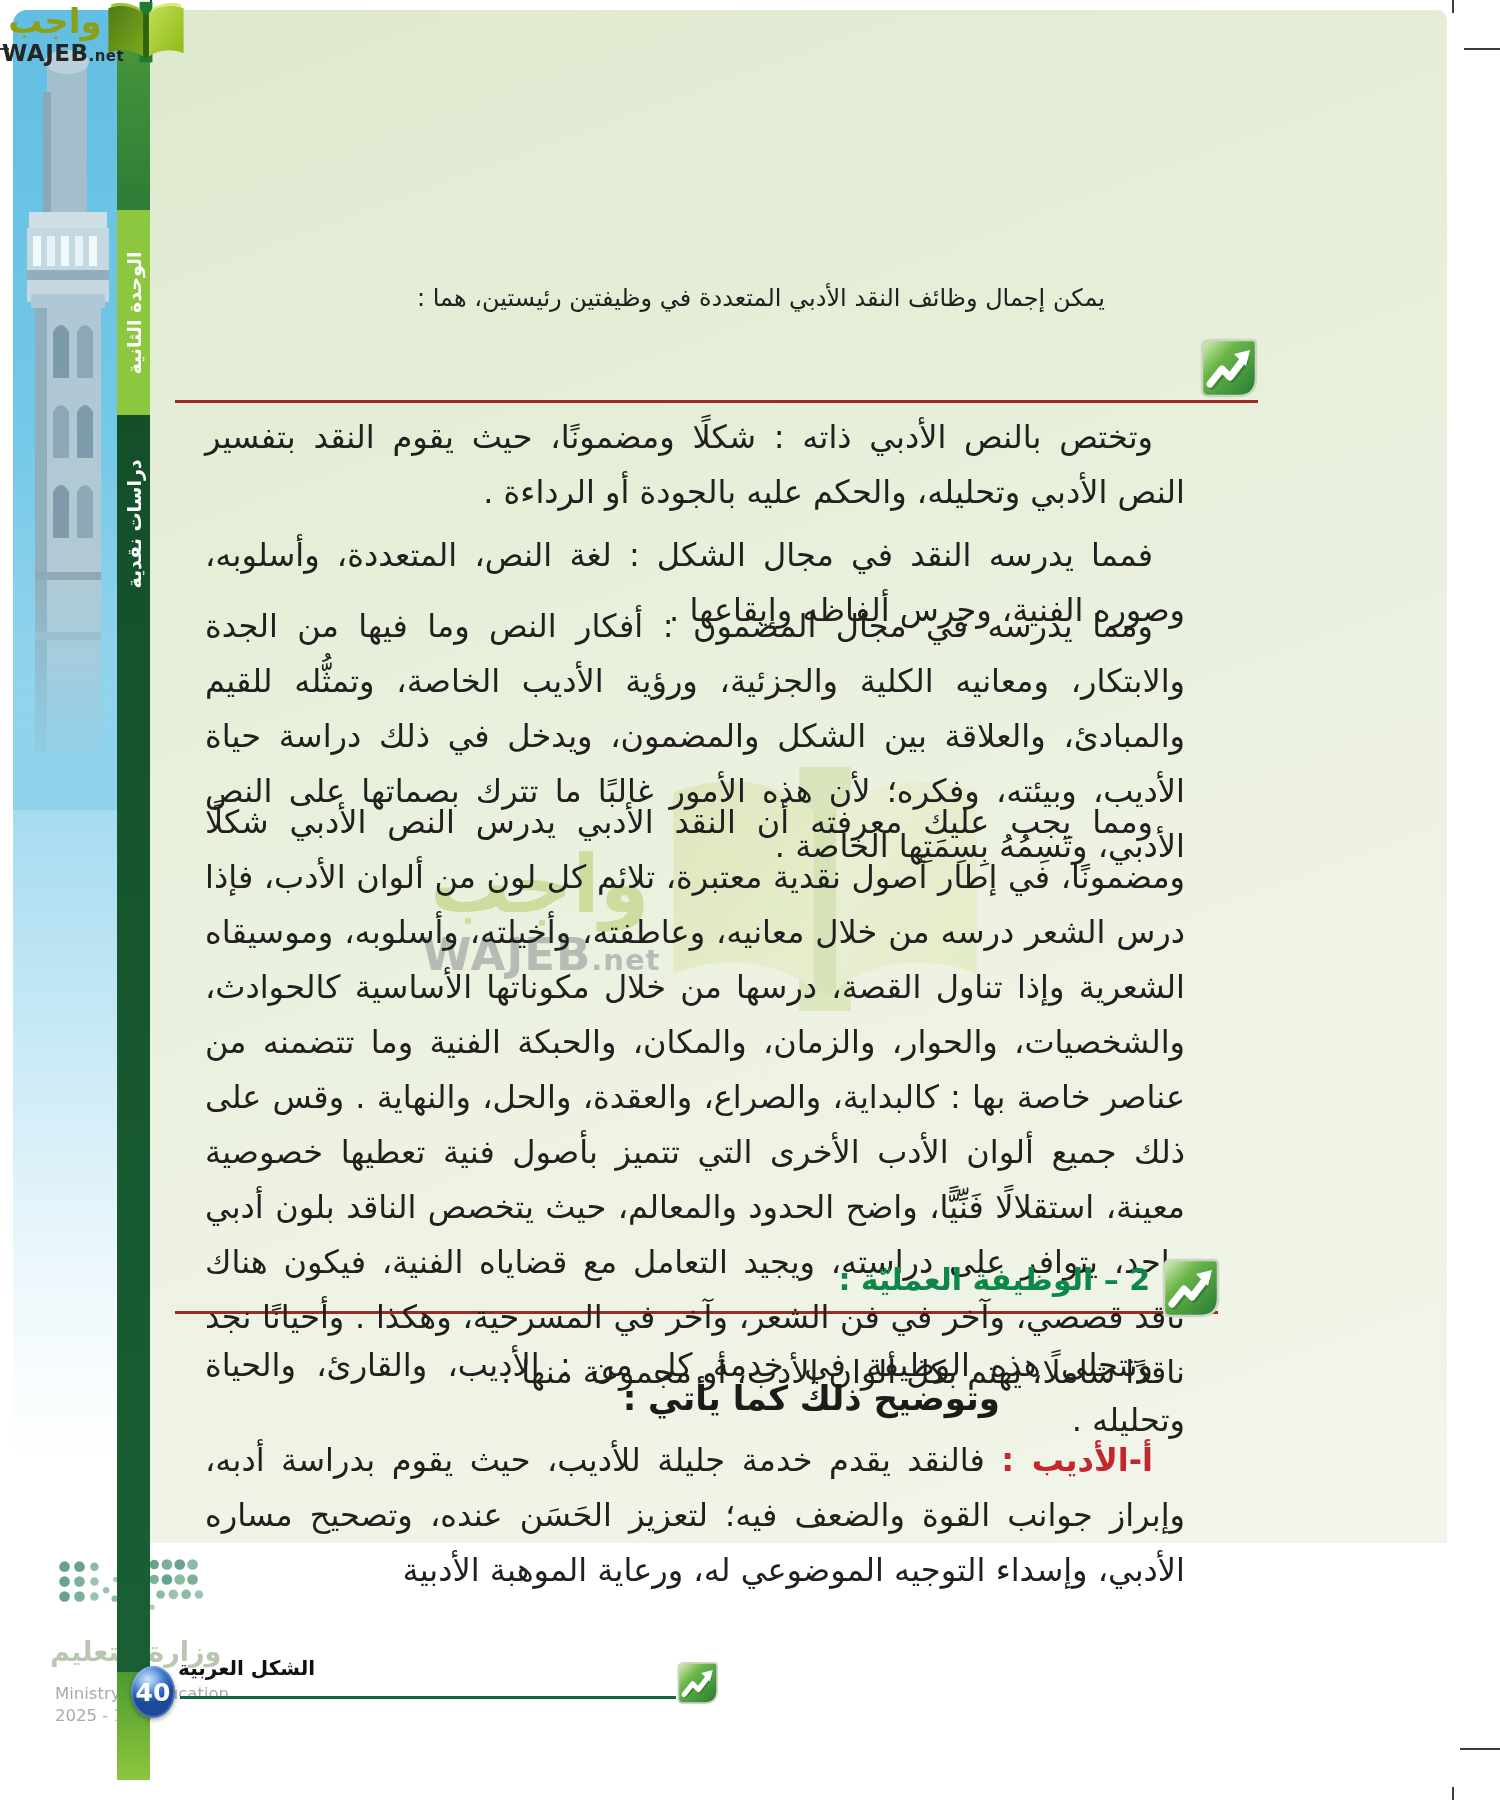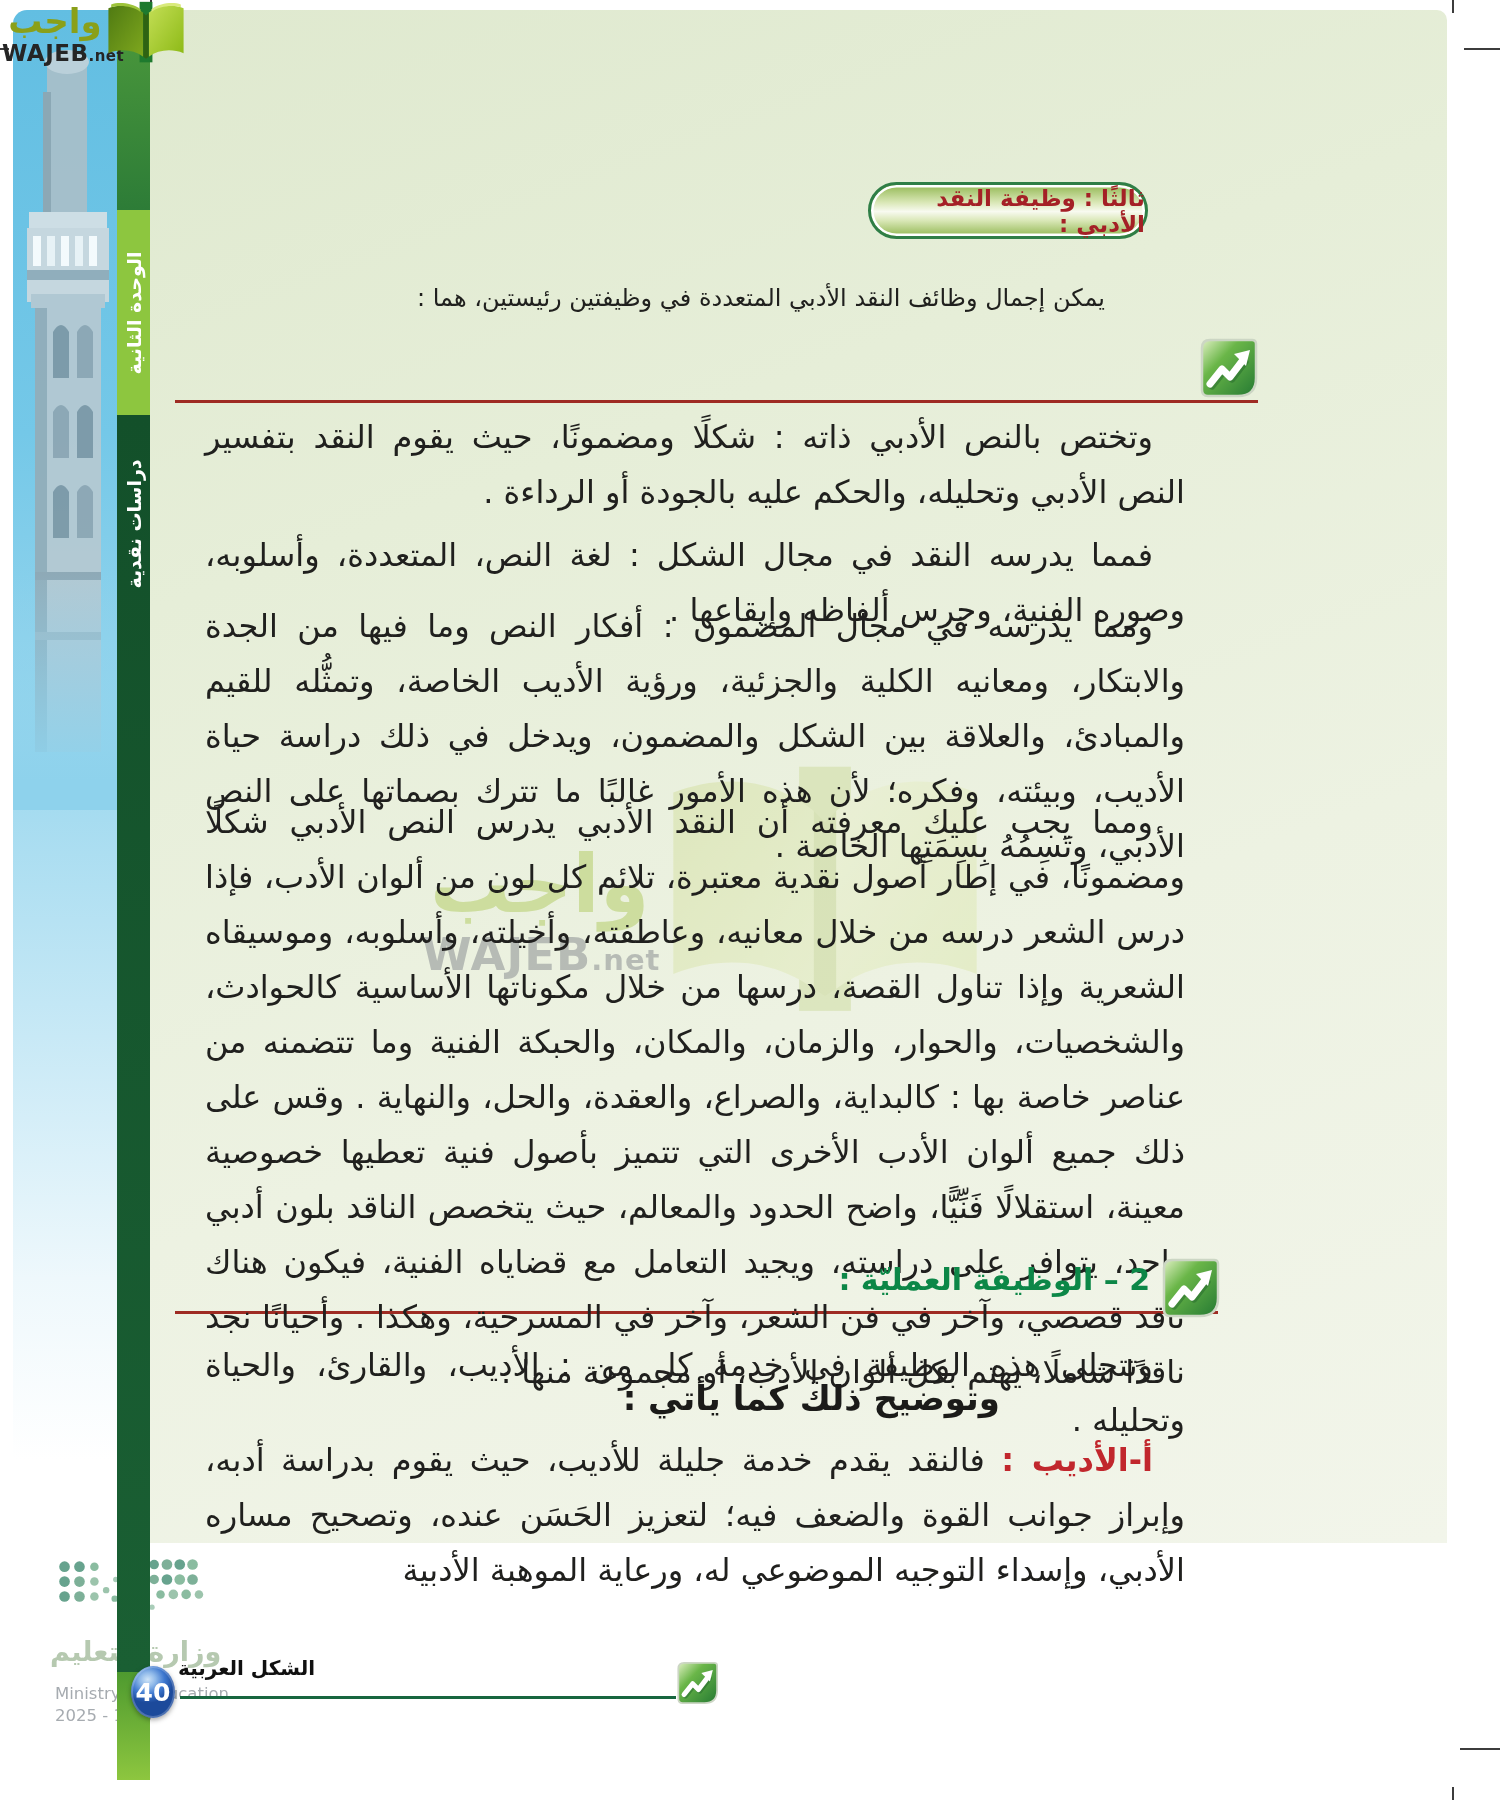--- a/index.html
+++ b/index.html
@@ -173,23 +173,20 @@
         </linearGradient>
       </defs>
       <rect x="43" y="2" width="14" height="66" fill="#c3d488"></rect>
       <path d="M47 14 C36 5 22 4 9 9 L9 58 C22 53 36 54 47 62 Z" fill="url(#wbl)"></path>
       <path d="M53 14 C64 5 78 4 91 9 L91 58 C78 53 64 54 53 62 Z" fill="url(#wbr)"></path>
       <path d="M47 14 L47 62 L50 64 L53 62 L53 14 L50 17 Z" fill="#b9cc79"></path>
     </svg>
     <div class="wm wm-ar">واجب</div>
     <div class="wm wm-en"><span>WAJEB</span><span class="tld">.net</span></div>
 
-    <div class="pill">
-      <span>ثالثًا : وظيفة النقد الأدبي :</span>
-    </div>
 
     <svg class="s-icon" style="left:1046px;top:326px;" viewBox="0 0 64 64">
       <defs>
           <linearGradient id="g1" x1="0" y1="0" x2="1" y2="1">
         <stop offset="0" stop-color="#dff0c2"></stop>
             <stop offset="0.35" stop-color="#6ab648"></stop>
             <stop offset="1" stop-color="#257a33"></stop>
       </linearGradient>
         </defs>
       <path d="M6 12 q0-8 8-8 h42 q4 0 4 4 v34 q0 18-18 18 h-30 q-6 0-6-6 z" fill="url(#g1)" stroke="#ccd6c4" stroke-width="2.5"></path>

